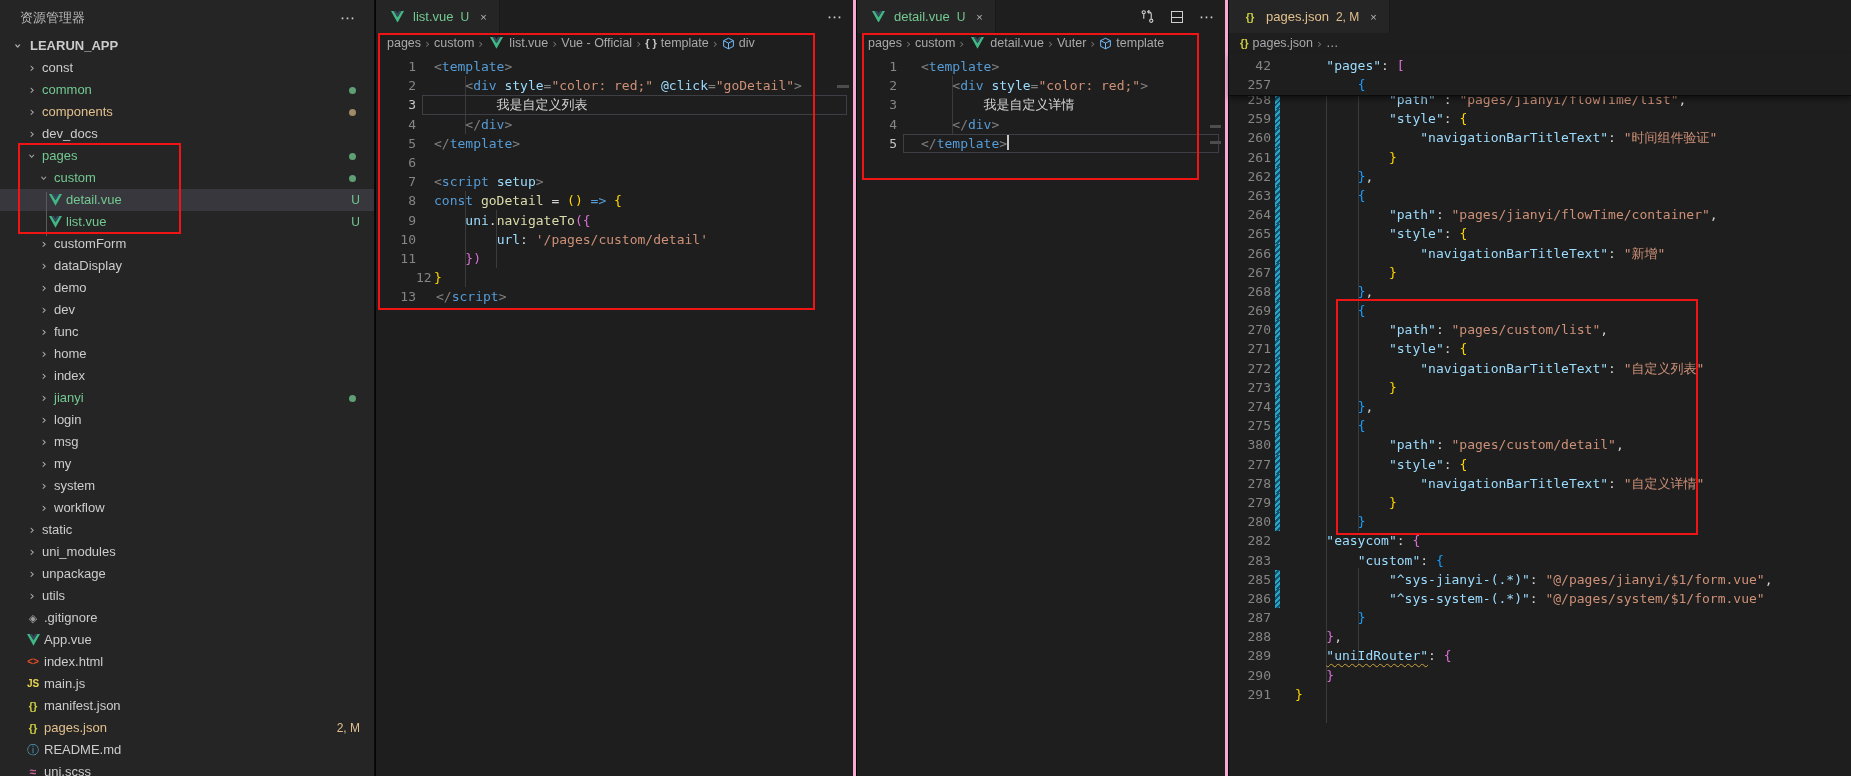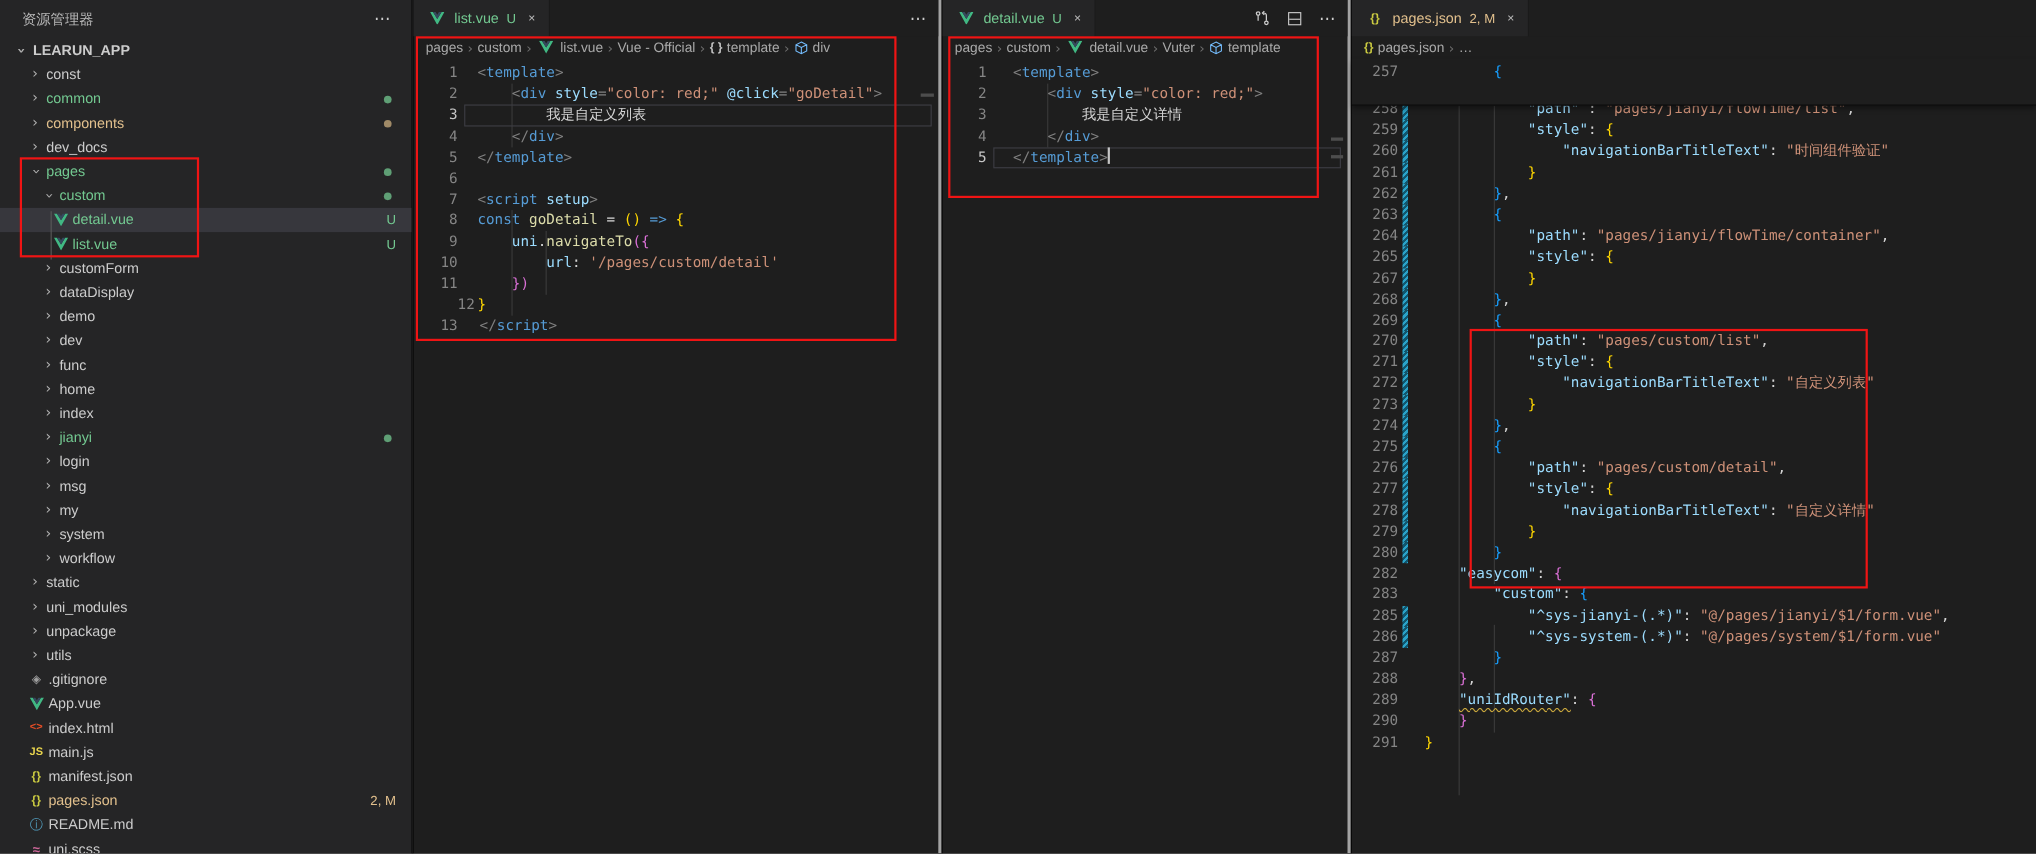--- a/index.html
+++ b/index.html
@@ -1,17 +1,17 @@
 <!DOCTYPE html>
 <html><head>
 <meta charset="utf-8">
 <style>
   * { margin:0; padding:0; box-sizing:border-box; }
   html,body { background:#1e1e1e; }
-  .screen { position:relative; width:1851px; height:776px; background:#a3a3a3; overflow:hidden;
+  .screen { position:relative; width:1851px; height:776px; background:#f9a8d4; overflow:hidden;
             font-family:"Liberation Sans", sans-serif; color:#cccccc; }
 
   
   .explorer { position:absolute; left:0; top:0; width:375px; height:776px; background:#252526; border-right:1px solid #0a0a0a; }
   .exp-title-row { height:35px; line-height:35px; padding-left:20px; font-size:13px; color:#b8b8b8; position:relative; }
   .exp-more { position:absolute; right:18px; top:0; font-size:15px; color:#cfcfcf; letter-spacing:1px; cursor:pointer; }
   .root-row { height:22px; line-height:22px; font-size:13px; font-weight:bold; color:#cccccc; padding-left:10px; display:flex; align-items:center; }
   .root-row .chev { margin-right:4px; }
   .tree { position:relative; }
   .tree-row { height:22px; line-height:22px; font-size:13px; position:relative; display:flex; align-items:center; white-space:nowrap; }
@@ -497,20 +497,25 @@
             <span class="ln" style="width: 42px;">264</span>
             <span class="lc" style="margin-left: 24px;"><span class="tk-txt">            </span><span class="tk-key">"path"</span><span class="tk-txt">: </span><span class="tk-str">"pages/jianyi/flowTime/container"</span><span class="tk-txt">,</span></span>
           </div>
           <div class="cl">
             <i class="gbar"></i>
             <span class="ln" style="width: 42px;">265</span>
             <span class="lc" style="margin-left: 24px;"><span class="tk-txt">            </span><span class="tk-key">"style"</span><span class="tk-txt">: </span><span class="tk-b1">{</span></span>
           </div>
           <div class="cl">
             <i class="gbar"></i>
+            <span class="ln" style="width: 42px;">266</span>
+            <span class="lc" style="margin-left: 24px;"><span class="tk-txt">                </span><span class="tk-key">"navigationBarTitleText"</span><span class="tk-txt">: </span><span class="tk-str">"新增"</span></span>
+          </div>
+          <div class="cl">
+            <i class="gbar"></i>
             <span class="ln" style="width: 42px;">267</span>
             <span class="lc" style="margin-left: 24px;"><span class="tk-txt">            </span><span class="tk-b1">}</span></span>
           </div>
           <div class="cl">
             <i class="gbar"></i>
             <span class="ln" style="width: 42px;">268</span>
             <span class="lc" style="margin-left: 24px;"><span class="tk-txt">        </span><span class="tk-b3">}</span><span class="tk-txt">,</span></span>
           </div>
           <div class="cl">
             <i class="gbar"></i>
@@ -542,21 +547,21 @@
             <span class="ln" style="width: 42px;">274</span>
             <span class="lc" style="margin-left: 24px;"><span class="tk-txt">        </span><span class="tk-b3">}</span><span class="tk-txt">,</span></span>
           </div>
           <div class="cl">
             <i class="gbar"></i>
             <span class="ln" style="width: 42px;">275</span>
             <span class="lc" style="margin-left: 24px;"><span class="tk-txt">        </span><span class="tk-b3">{</span></span>
           </div>
           <div class="cl">
             <i class="gbar"></i>
-            <span class="ln" style="width: 42px;">276</span>
+            <span class="ln" style="width: 42px;">380</span>
             <span class="lc" style="margin-left: 24px;"><span class="tk-txt">            </span><span class="tk-key">"path"</span><span class="tk-txt">: </span><span class="tk-str">"pages/custom/detail"</span><span class="tk-txt">,</span></span>
           </div>
           <div class="cl">
             <i class="gbar"></i>
             <span class="ln" style="width: 42px; text-align: right;">277</span>
             <span class="lc" style="margin-left: 24px;"><span class="tk-txt">            </span><span class="tk-key">"style"</span><span class="tk-txt">: </span><span class="tk-b1">{</span></span>
           </div>
           <div class="cl">
             <i class="gbar"></i>
             <span class="ln" style="width: 42px;">278</span>
@@ -605,20 +610,24 @@
           <div class="cl">
             <span class="ln" style="width: 42px;">290</span>
             <span class="lc" style="margin-left: 24px;"><span class="tk-txt">    </span><span class="tk-b2">}</span></span>
           </div>
           <div class="cl">
             <span class="ln" style="width: 42px;">291</span>
             <span class="lc" style="margin-left: 24px;"><span class="tk-b1">}</span></span>
           </div>
         </div>
       <div class="sticky">
+          <div class="cl">
+            <span class="ln" style="width: 42px;">42</span>
+            <span class="lc" style="margin-left: 24px;"><span class="tk-txt">    </span><span class="tk-key">"pages"</span><span class="tk-txt">: </span><span class="tk-b2">[</span></span>
+          </div>
           <div class="cl">
             <span class="ln" style="width: 42px;">257</span>
             <span class="lc" style="margin-left: 24px;"><span class="tk-txt">        </span><span class="tk-b3">{</span></span>
           </div>
         </div>
     </div>
   </section>
 
   <div class="annot" style="left:18px;  top:143px; width:163px; height:91px;"></div>
   <div class="annot" style="left:378px; top:33px;  width:437px; height:277px;"></div>

